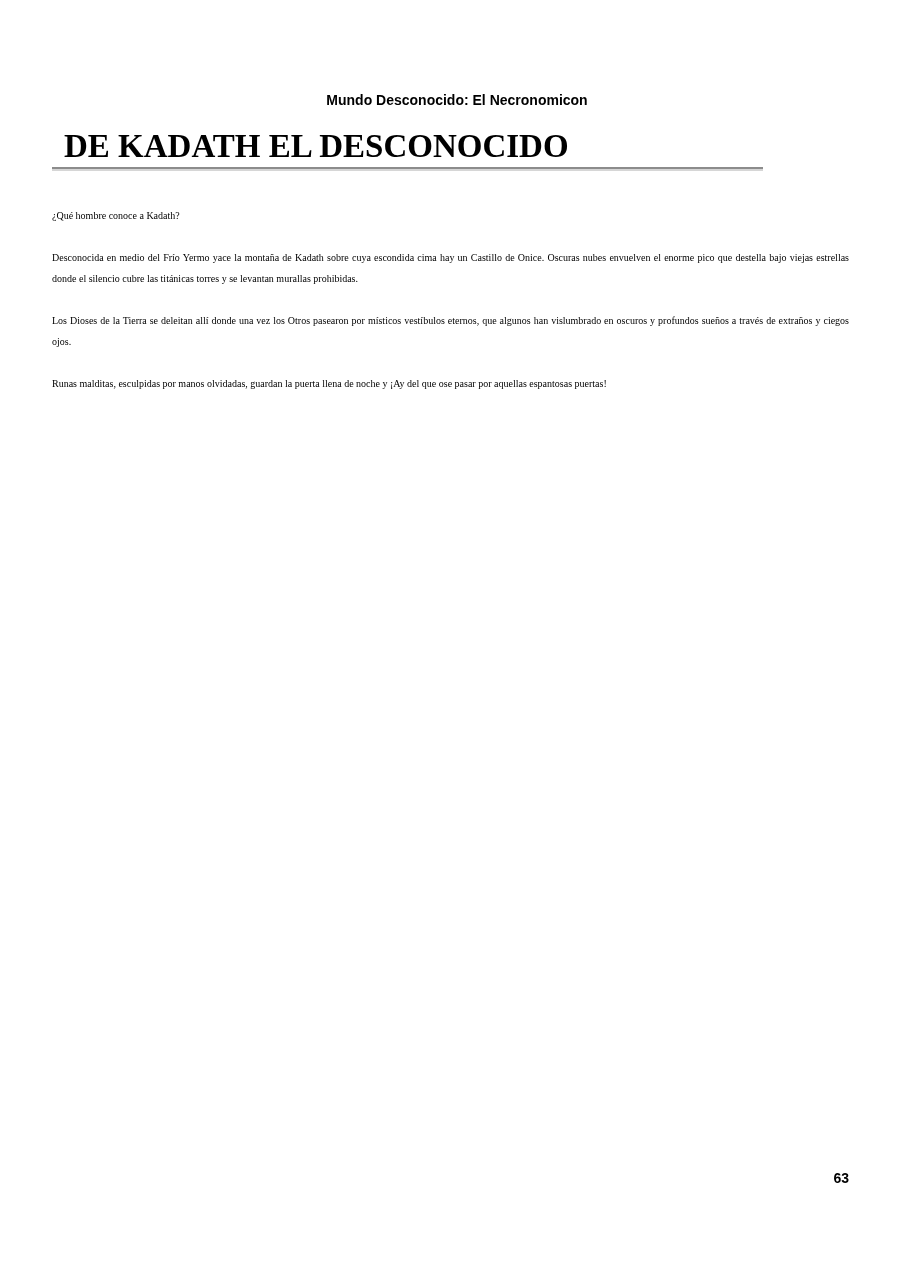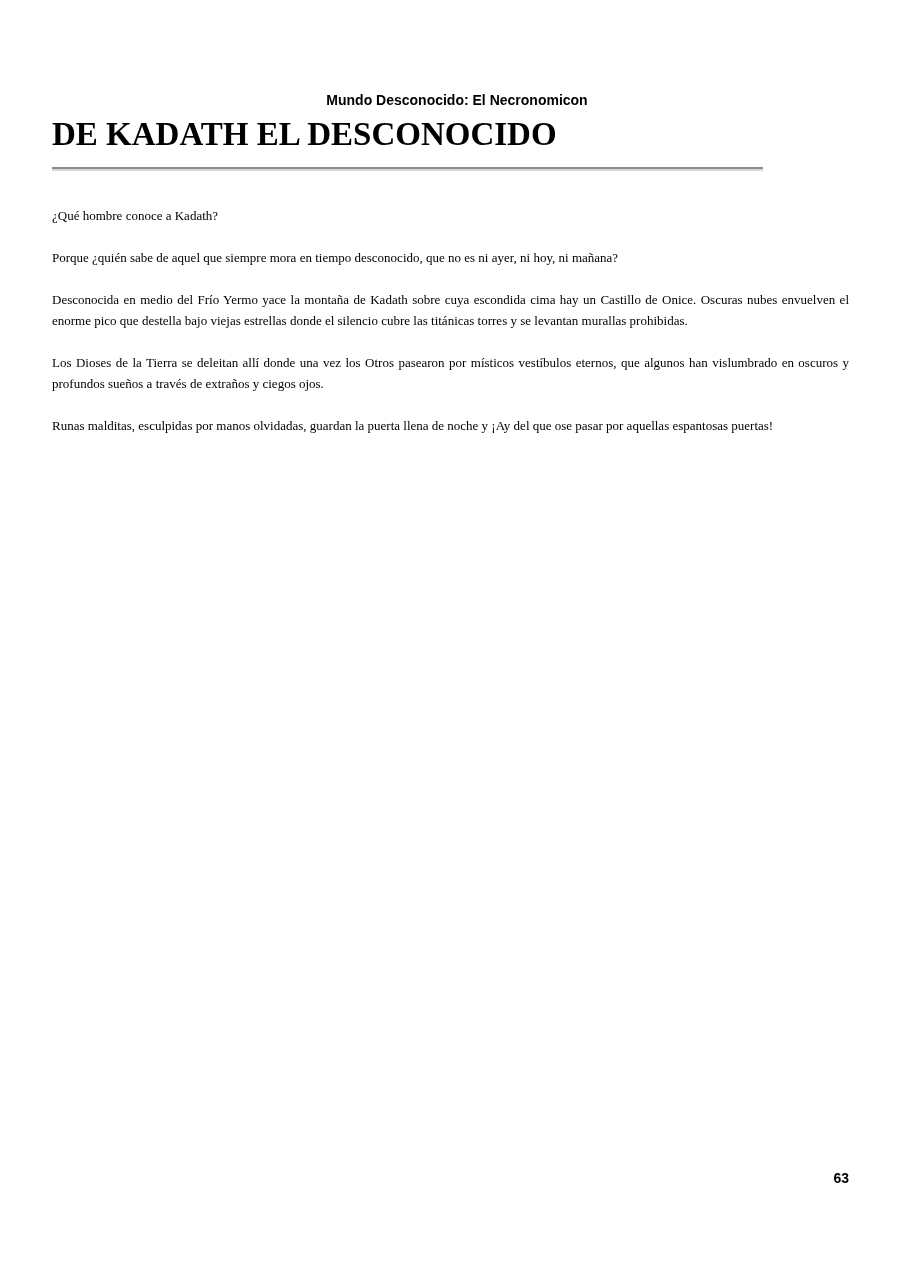--- a/index.html
+++ b/index.html
@@ -29,21 +29,21 @@
       font-family: "Liberation Sans", sans-serif;
       font-weight: bold;
       font-size: 14px;
       line-height: 17px;
       margin-left: 7px;
     }
     .chapter-title {
       position: absolute;
       top: 114px;
       left: 52px;
-      margin: 0;
+      margin: 12px;
       font-family: "Liberation Serif", serif;
       font-weight: bold;
       font-size: 33px;
       line-height: 40px;
       letter-spacing: 0px;
     }
     .title-rule {
       position: absolute;
       top: 167px;
       left: 52px;
@@ -51,21 +51,21 @@
       height: 2px;
       background: #8c8c8c;
       border-bottom: 2px solid #d6d6d6;
     }
     .body-text {
       position: absolute;
       top: 205px;
       left: 52px;
       width: 797px;
       font-family: "Liberation Serif", serif;
-      font-size: 13px;
+      font-size: 10px;
       line-height: 21px;
     }
     .body-text p {
       margin: 0 0 21px 0;
       text-align: justify;
     }
     .page-number {
       position: absolute;
       top: 1170px;
       right: 56px;
@@ -81,20 +81,19 @@
 
 <div class="page">
   <div class="running-header">Mundo Desconocido: El Necronomicon</div>
 
   <h1 class="chapter-title">DE KADATH EL DESCONOCIDO</h1>
 
   <div class="title-rule"></div>
 
   <div class="body-text">
     <p>¿Qué hombre conoce a Kadath?</p>
-    <p>Porque ¿quién sabe de aquel que siempre mora en tiempo desconocido, que no es ni ayer, ni hoy, ni mañana?</p>
     <p>Desconocida en medio del Frío Yermo yace la montaña de Kadath sobre cuya escondida cima hay un Castillo de Onice. Oscuras nubes envuelven el enorme pico que destella bajo viejas estrellas donde el silencio cubre las titánicas torres y se levantan murallas prohibidas.</p>
     <p>Los Dioses de la Tierra se deleitan allí donde una vez los Otros pasearon por místicos vestíbulos eternos, que algunos han vislumbrado en oscuros y profundos sueños a través de extraños y ciegos ojos.</p>
     <p>Runas malditas, esculpidas por manos olvidadas, guardan la puerta llena de noche y ¡Ay del que ose pasar por aquellas espantosas puertas!</p>
   </div>
 
   <div class="page-number">63</div>
 </div>
 
 </body></html>

